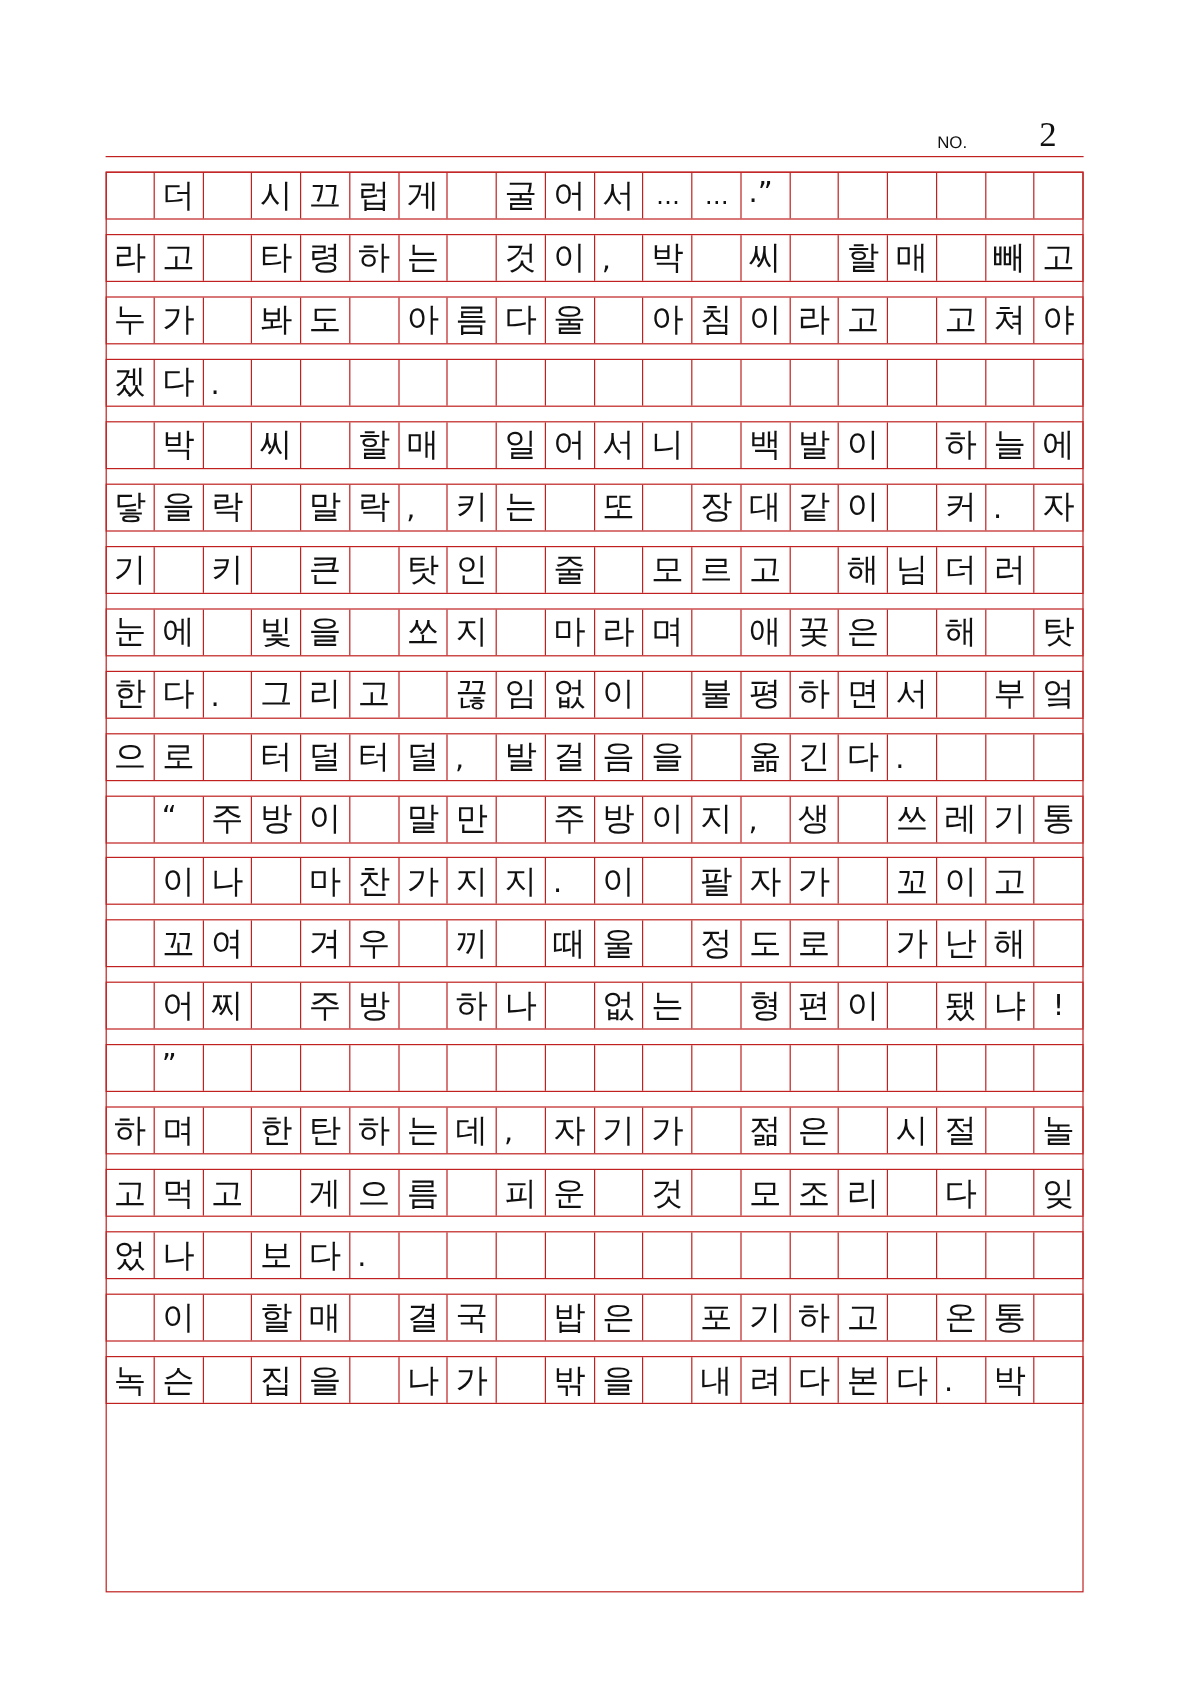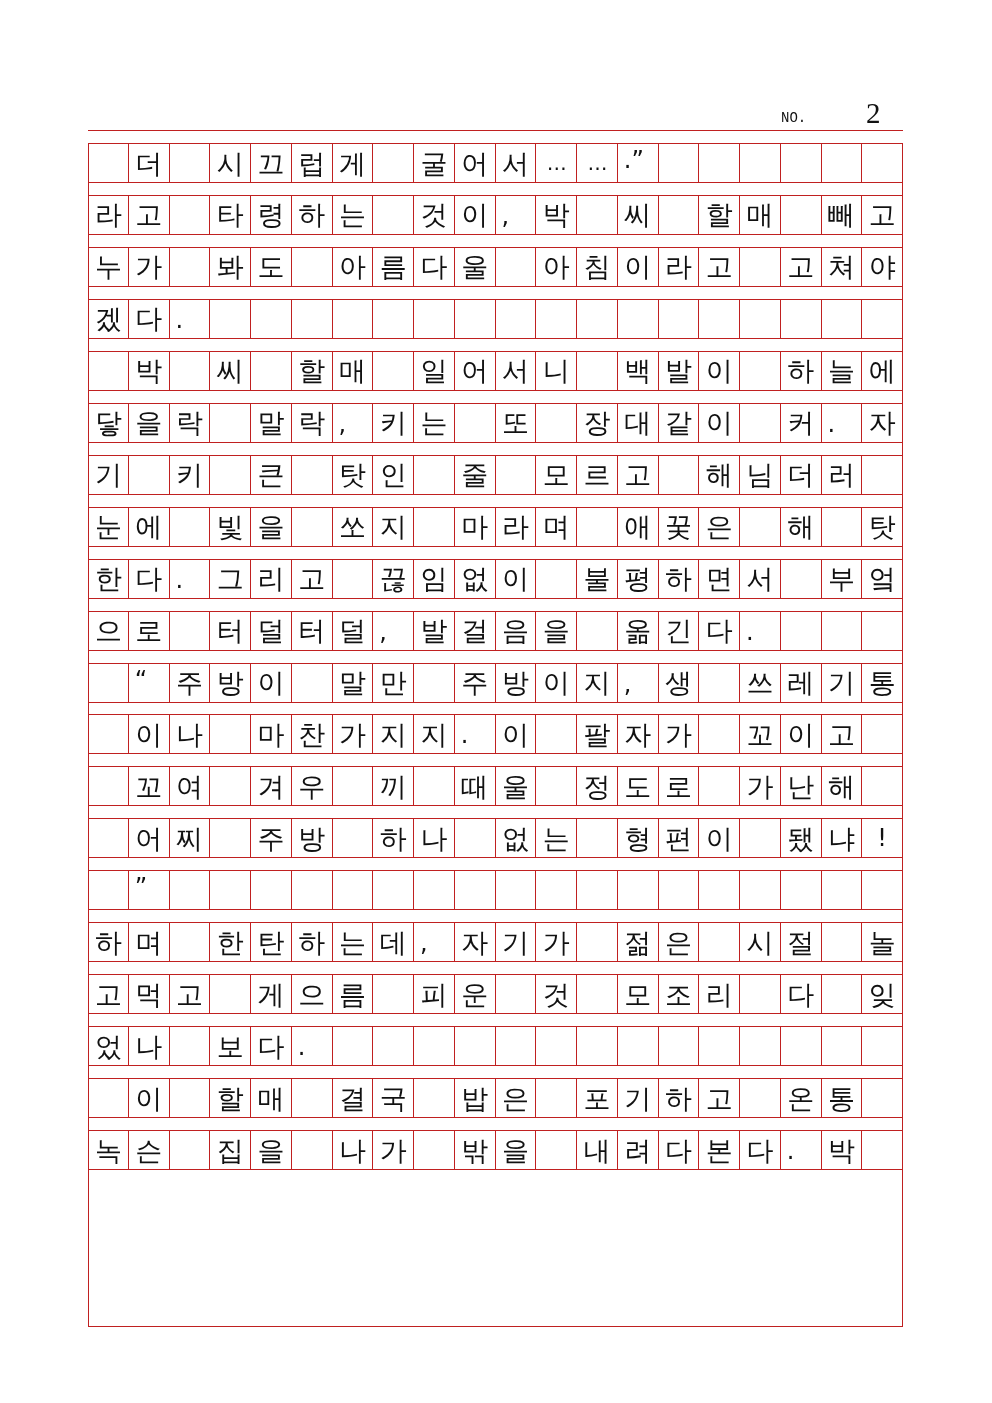--- a/index.html
+++ b/index.html
@@ -1,19 +1,19 @@
 <!DOCTYPE html>
 <html><head>
 <meta charset="utf-8">
 <style>
   html, body { margin: 0; padding: 0; background: #ffffff; }
   body { width: 992px; height: 1403px; position: relative; overflow: hidden; }
   .page-no-label {
     position: absolute; left: 781px; top: 110px;
-    font-family: Liberation Mono, monospace;
+    font-family: Liberation Sans, sans-serif;
     font-size: 14px; color: #111; letter-spacing: 0px;
   }
   .page-no-value {
     position: absolute; left: 866px; top: 97px;
     font-family: "Liberation Serif", "DejaVu Serif", serif;
     font-size: 29px; color: #111;
   }
   .header-rule {
     position: absolute; left: 88px; top: 130px; width: 815px; height: 0;
     border-top: 1.5px solid #c02020;

